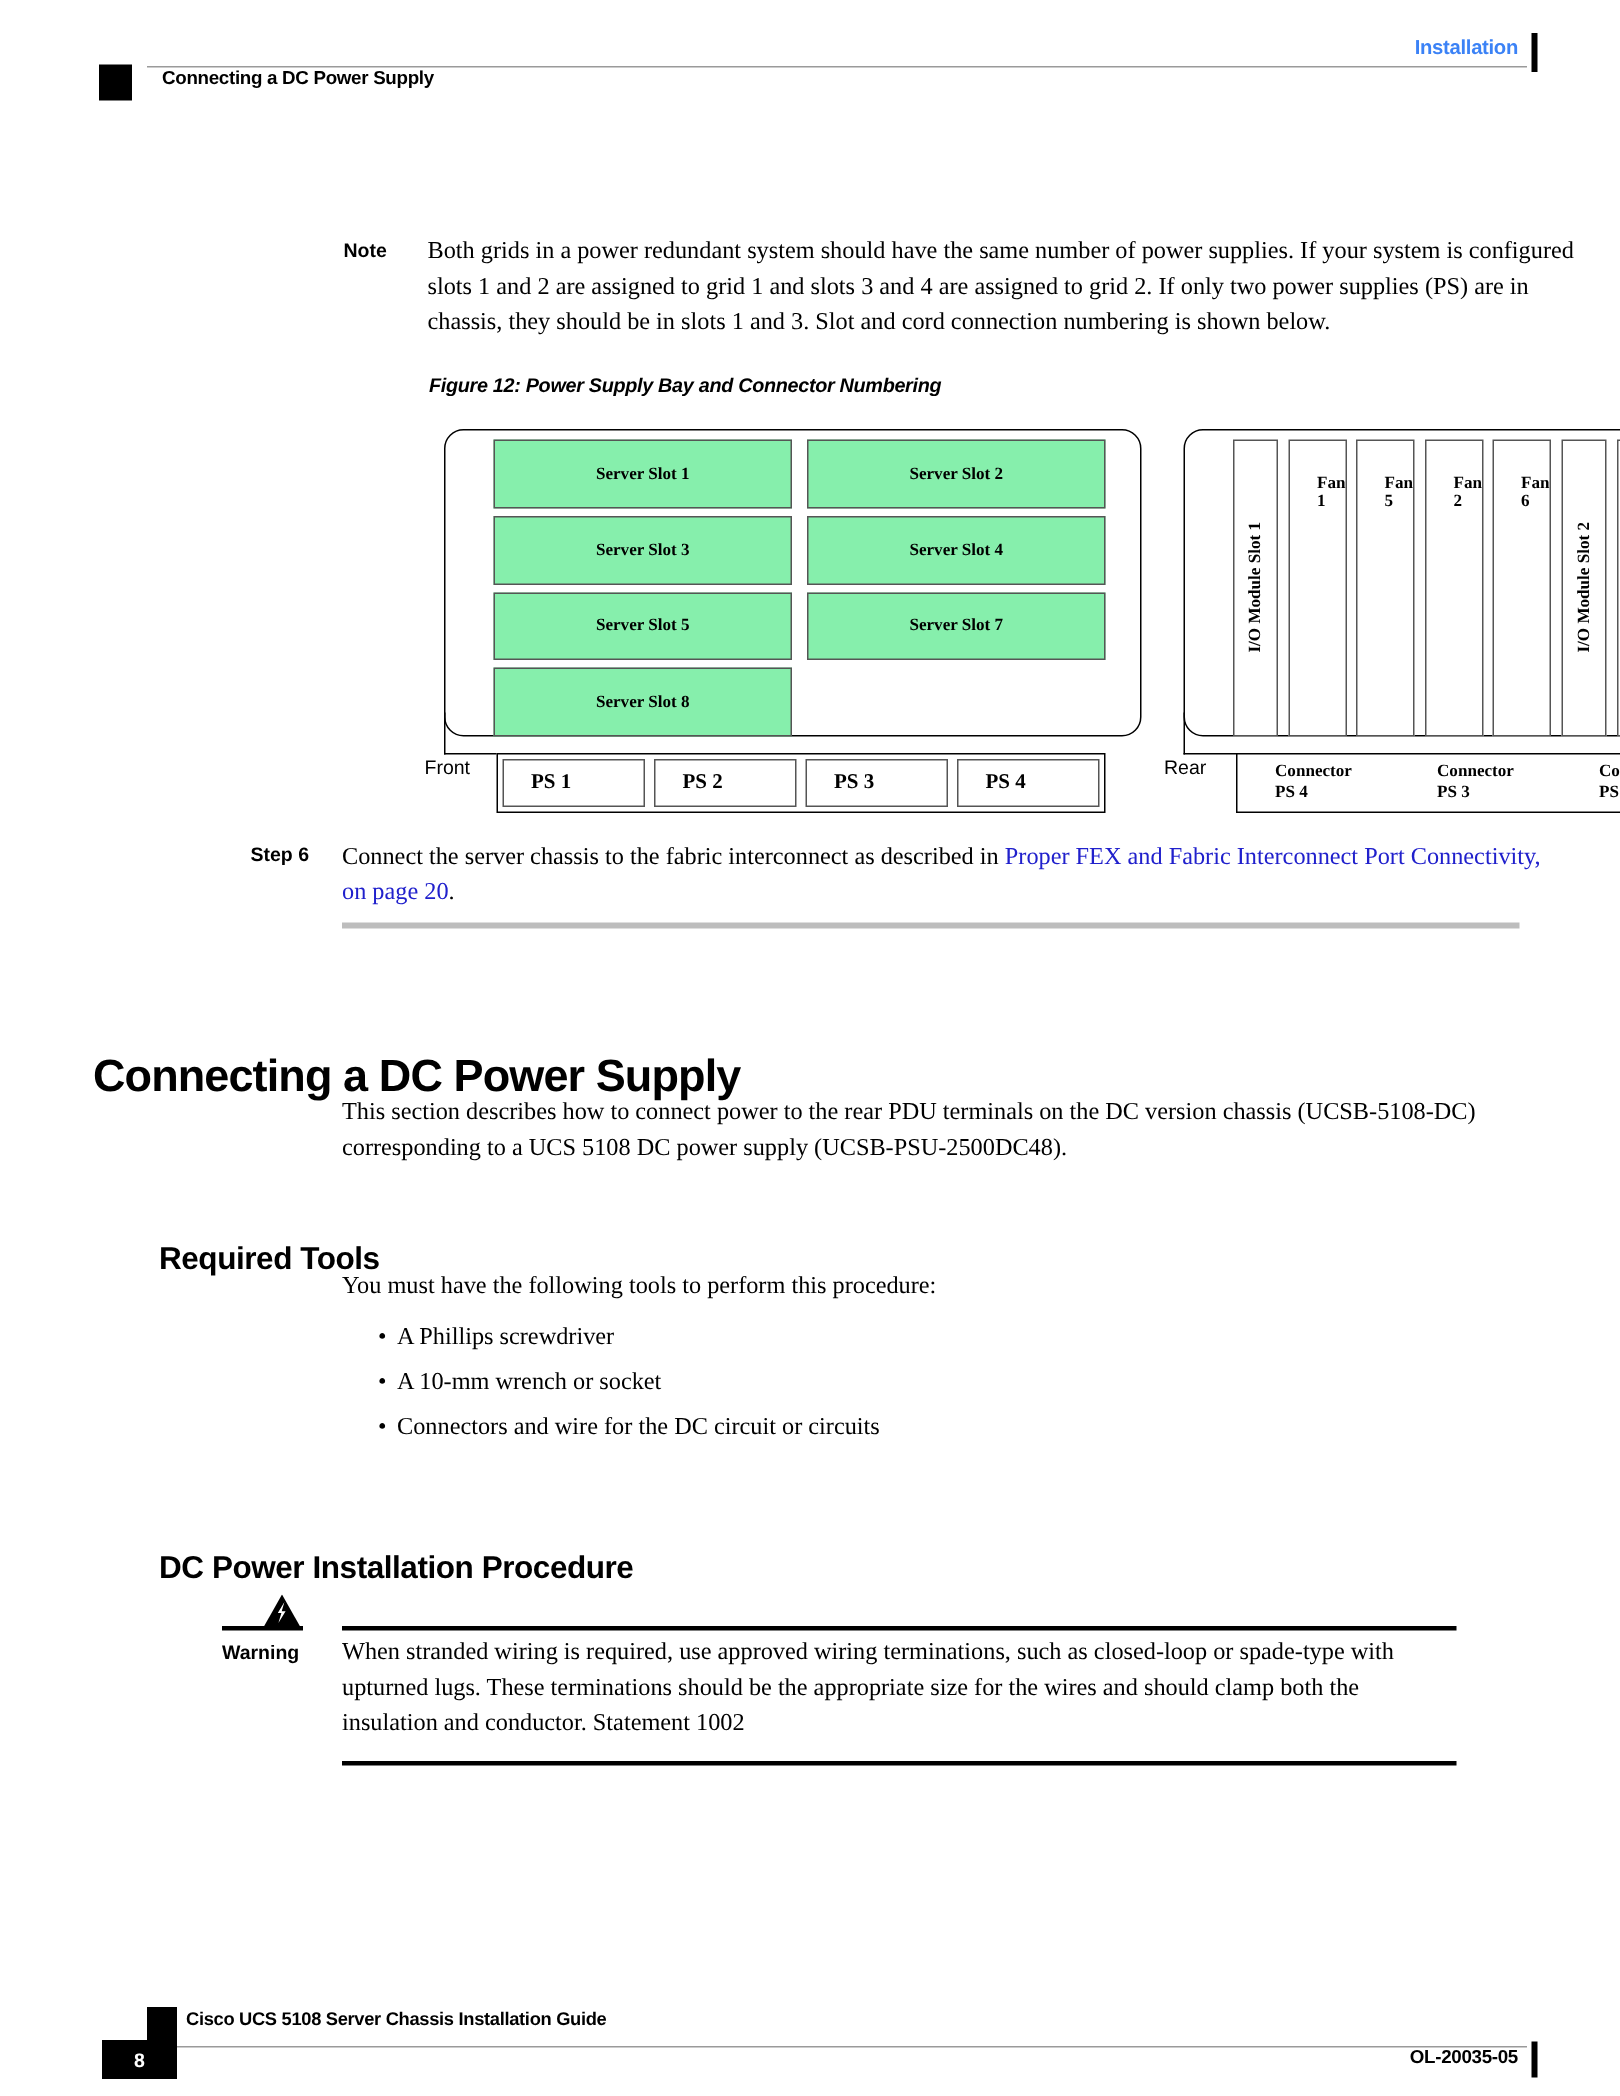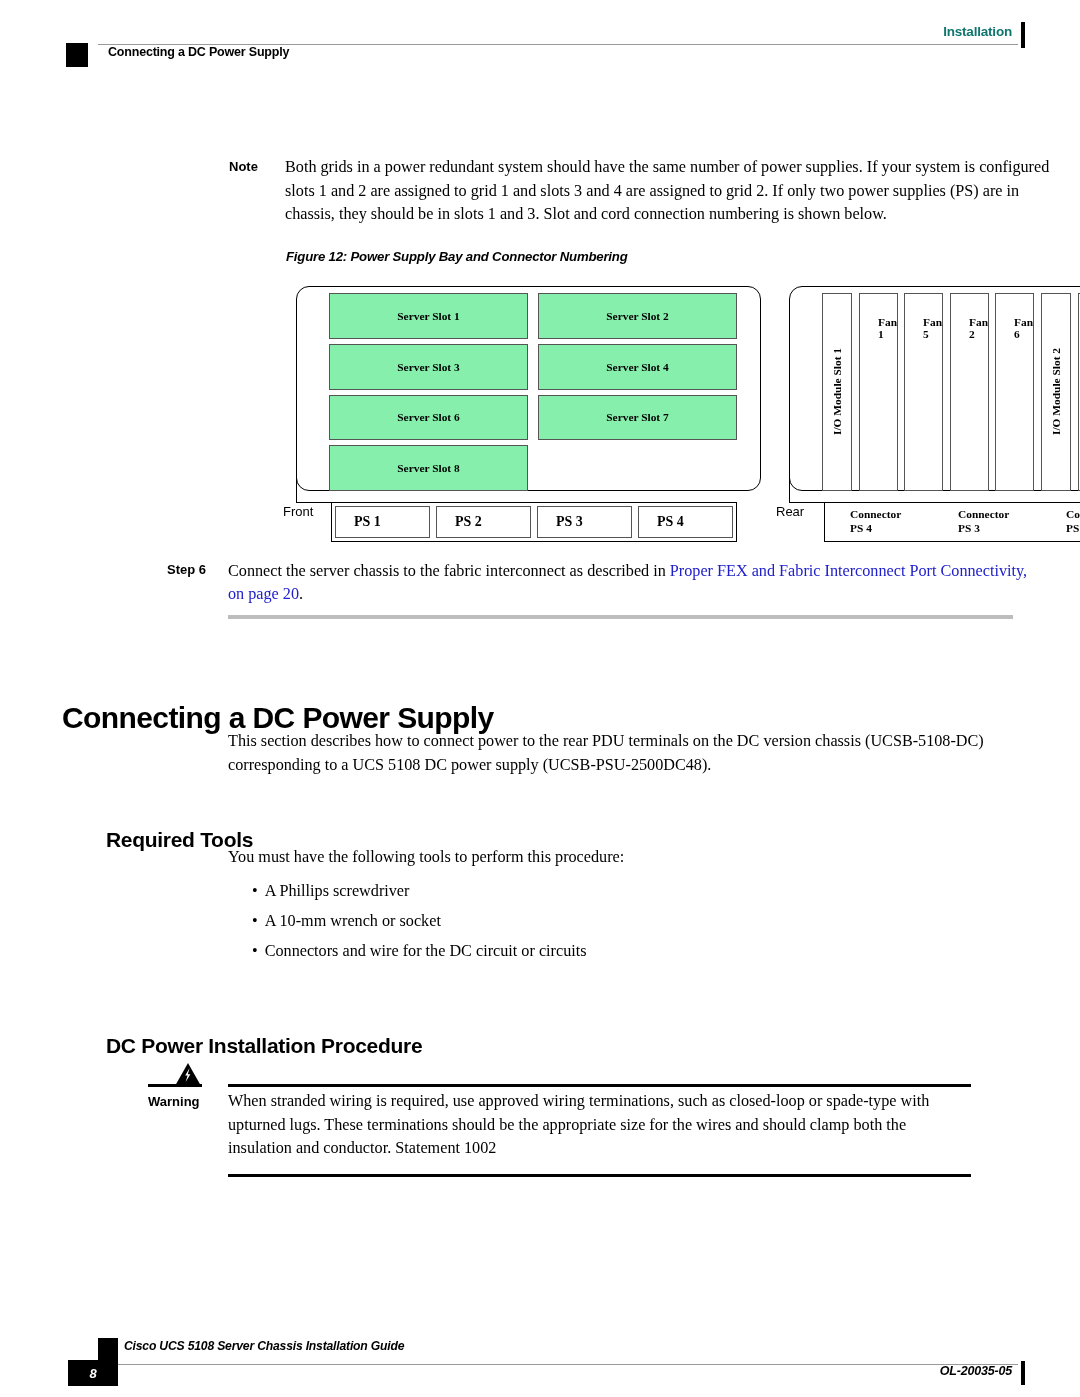--- a/index.html
+++ b/index.html
@@ -25,21 +25,21 @@
     height: 90px;
   }
   .header-title {
     position: absolute;
     right: 68px;
     top: 24px;
     font-family: "Liberation Sans", sans-serif;
     font-weight: bold;
     font-size: 13.5px;
     letter-spacing: -0.2px;
-    color: #0f766e;
+    color: #3b82f6;
   }
   .header-bar-right {
     position: absolute;
     right: 55px;
     top: 22px;
     width: 4px;
     height: 26px;
     background: #000;
   }
   .header-rule {
@@ -426,21 +426,20 @@
     background: #000;
   }
 
   
   .footer {
     position: absolute;
     left: 0;
     top: 1330px;
     width: 1080px;
     height: 67px;
-    font-style: italic;
   }
   .footer-square {
     position: absolute;
     left: 98px;
     top: 8px;
     width: 20px;
     height: 22px;
     background: #000;
   }
   .footer-guide {
@@ -517,21 +516,21 @@
 
 <div class="figure">
 
   <div class="chassis-front"></div>
   <div class="front-notch"></div>
   <div class="front-grid">
     <div class="slot-box">Server Slot 1</div>
     <div class="slot-box">Server Slot 2</div>
     <div class="slot-box">Server Slot 3</div>
     <div class="slot-box">Server Slot 4</div>
-    <div class="slot-box">Server Slot 6</div>
+    <div class="slot-box">Server Slot 5</div>
     <div class="slot-box">Server Slot 7</div>
     <div class="slot-box">Server Slot 8</div>
   </div>
   <div class="ps-strip-front">
     <div class="ps-box">PS 1</div>
     <div class="ps-box">PS 2</div>
     <div class="ps-box">PS 3</div>
     <div class="ps-box">PS 4</div>
   </div>
   <div class="label-front">Front</div>

